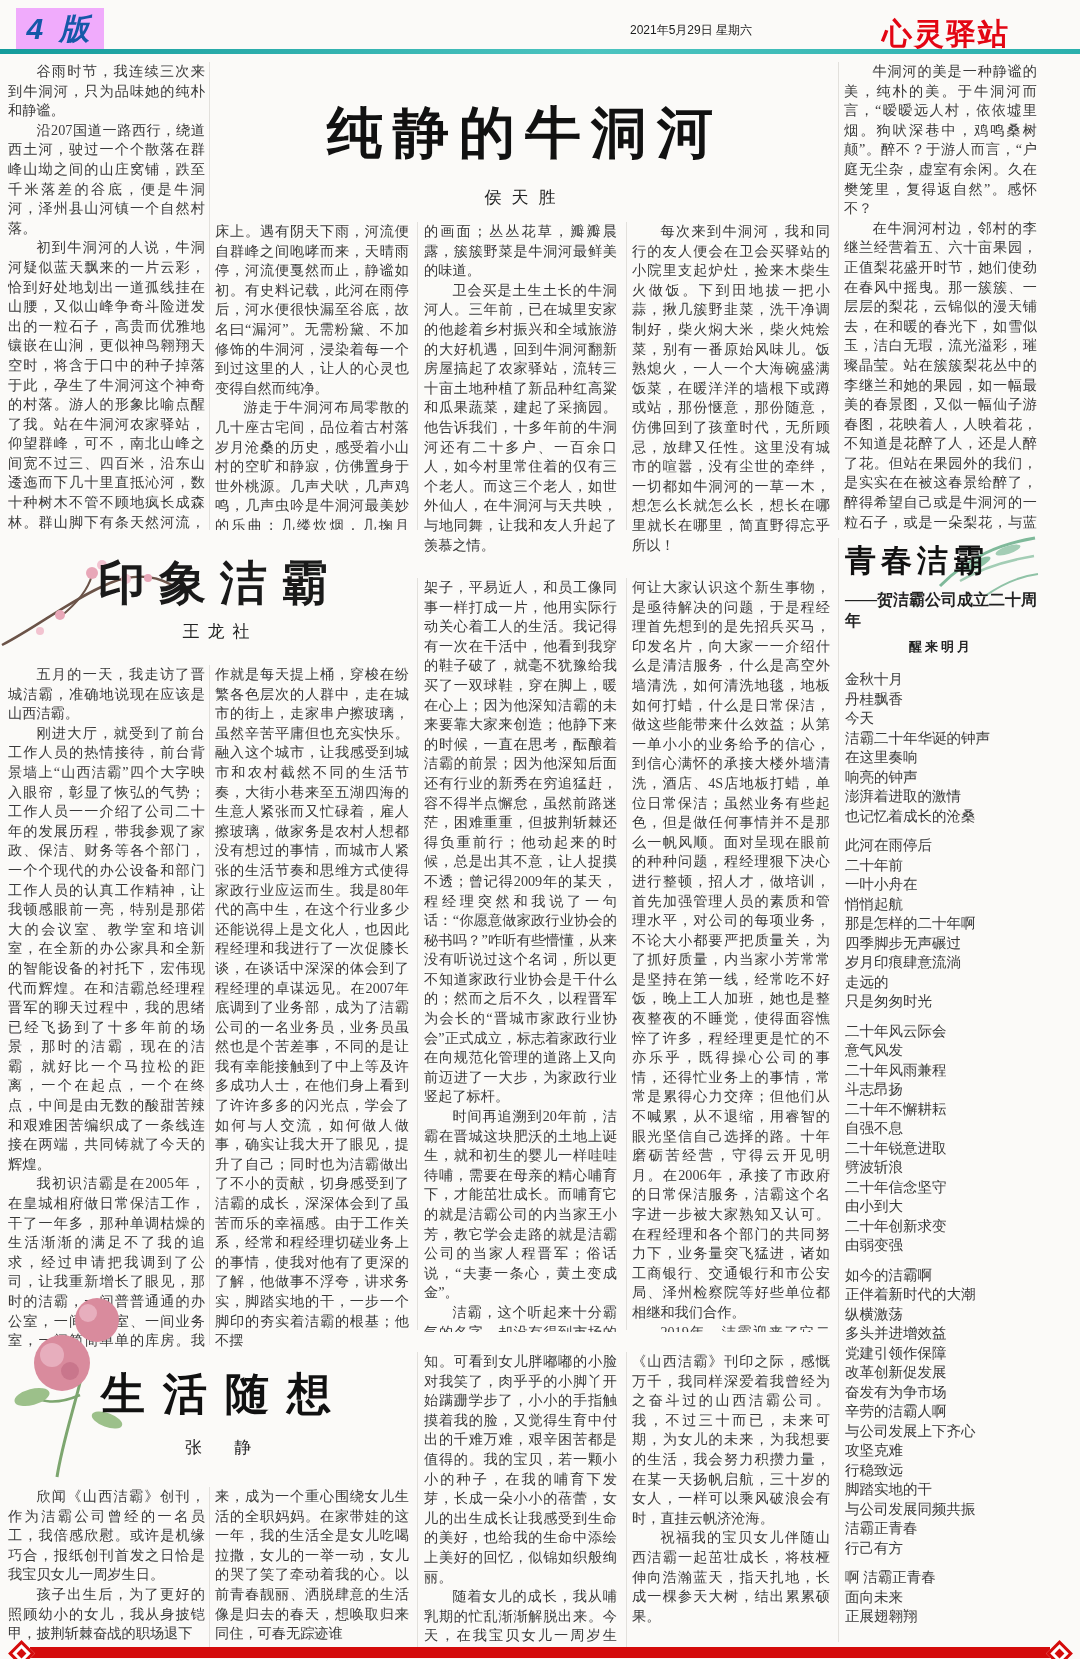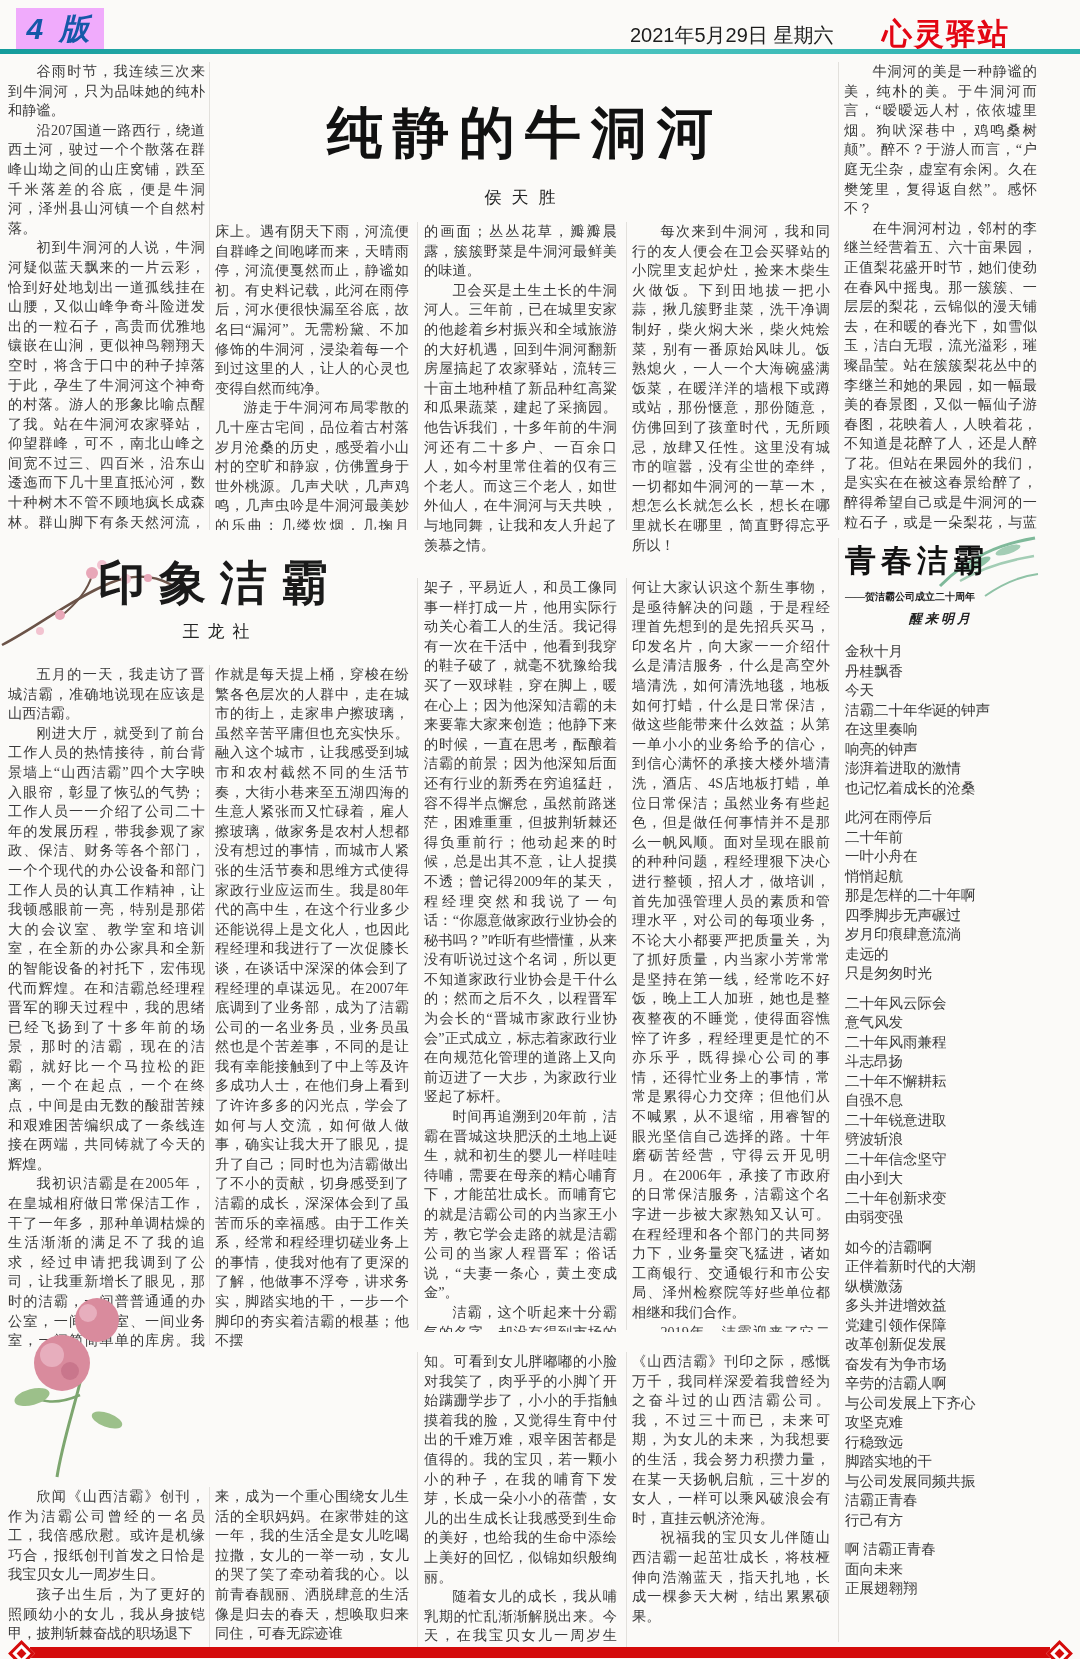--- a/index.html
+++ b/index.html
@@ -3,21 +3,21 @@
 <meta charset="utf-8">
 <style>
   html,body{margin:0;padding:0;background:#888;}
   .page{position:relative;width:1080px;height:1659px;background:#fbfaf8;overflow:hidden;
         font-family:"Liberation Serif",serif;color:#3a3a3a;}
   
   .page-badge{position:absolute;left:16px;top:8px;width:88px;height:42px;background:#f0abfc;
 rder-radius:3px;display:flex;align-items:center;justify-content:center;
               font-family:"Liberation Sans",sans-serif;font-weight:bold;font-style:italic;
               font-size:30px;color:#1558a8;letter-spacing:4px;}
-  .hdr-date{position:absolute;left:630px;top:22px;width:200px;font-size:20px;color:#1c1c1c;
+  .hdr-date{position:absolute;left:630px;top:22px;width:200px;font-size:12px;color:#1c1c1c;
             font-family:"Liberation Sans",sans-serif;white-space:nowrap;}
   .hdr-section{position:absolute;right:70px;top:14px;font-size:30px;font-weight:bold;color:#e30613;
                font-family:"Liberation Sans",sans-serif;letter-spacing:2px;}
   .teal-bar{position:absolute;left:0;top:49px;width:1080px;height:5px;
             background:linear-gradient(90deg,#149c9c,#4cc4c0 55%,#2bb0ad);}
   
   .col{position:absolute;text-align:justify;font-size:14.2px;line-height:19.6px;overflow:hidden;}
   .col p{margin:0;}
   .col p.ind{text-indent:2em;}
   
@@ -25,22 +25,22 @@
   .t1 .main{font-family:"Liberation Sans",sans-serif;font-weight:bold;font-size:56px;
             letter-spacing:10px;color:#111;}
   .t1 .auth{margin-top:14px;font-size:17px;letter-spacing:10px;color:#222;}
   
   .t2{position:absolute;left:40px;top:552px;width:360px;text-align:center;}
   .t2 .main{font-size:47px;font-weight:bold;letter-spacing:14px;color:#1a1a1a;}
   .t2 .auth{margin-top:5px;font-size:17px;letter-spacing:8px;color:#222;}
   
   .t3{position:absolute;left:845px;top:540px;width:192px;}
   .t3 .main{font-size:31px;font-weight:bold;letter-spacing:5px;color:#111;}
-  .t3 .sub{margin-top:8px;font-size:10px;font-weight:bold;color:#222;}
-  .t3 .auth{margin-top:6px;font-size:13px;font-weight:bold;letter-spacing:3px;text-align:center;color:#222;font-style:italic;}
+  .t3 .sub{margin-top:8px;font-size:16px;font-weight:bold;color:#222;}
+  .t3 .auth{margin-top:6px;font-size:13px;font-weight:bold;letter-spacing:3px;text-align:center;color:#222;}
   .poem{margin-top:14px;font-size:14.5px;line-height:19.5px;color:#3a3a3a;}
   .poem .pline{white-space:nowrap;}
   .poem .pgap{height:10px;}
   
   .t4{position:absolute;left:60px;top:1365px;width:330px;text-align:center;}
   .t4 .main{font-family:"Liberation Sans",sans-serif;font-weight:bold;font-size:44px;
             letter-spacing:18px;color:#111;}
   .t4 .auth{margin-top:12px;font-size:17px;letter-spacing:14px;color:#222;}
   .vrule{position:absolute;width:1px;background:#e2e0dc;}
   
@@ -200,20 +200,24 @@
     <path d="M80 90 C70 130 60 160 55 192" stroke="#7da66f" stroke-width="3" fill="none"></path>
     <path d="M78 110 C55 120 40 118 20 108" stroke="#7da66f" stroke-width="2.5" fill="none"></path>
     <ellipse cx="30" cy="112" rx="18" ry="8" transform="rotate(-15 30 112)" fill="#9cc08a"></ellipse>
     <ellipse cx="105" cy="135" rx="16" ry="7" transform="rotate(20 105 135)" fill="#9cc08a"></ellipse>
     <circle cx="95" cy="35" r="22" fill="#d98b9d"></circle>
       <circle cx="86" cy="28" r="9" fill="#e7aebd"></circle>
     <circle cx="60" cy="78" r="28" fill="#d98b9d"></circle>
       <circle cx="50" cy="70" r="12" fill="#e7aebd"></circle>
     <circle cx="68" cy="86" r="9" fill="#c9768c"></circle>
   </svg>
+  <div class="t4">
+    <div class="main">生活随想</div>
+    <div class="auth">张 静</div>
+  </div>
   <div class="col" style="left:215px;top:1487px;width:194px;height:168px">
       <p class="">来，成为一个重心围绕女儿生活的全职妈妈。在家带娃的这一年，我的生活全是女儿吃喝拉撒，女儿的一举一动，女儿的哭了笑了牵动着我的心。以前青春靓丽、洒脱肆意的生活像是归去的春天，想唤取归来同住，可春无踪迹谁</p>
     </div>
   <div class="col" style="left:8px;top:1487px;width:197px;height:168px">
       <p class="ind">欣闻《山西洁霸》创刊，作为洁霸公司曾经的一名员工，我倍感欣慰。或许是机缘巧合，报纸创刊首发之日恰是我宝贝女儿一周岁生日。</p>
       <p class="ind">孩子出生后，为了更好的照顾幼小的女儿，我从身披铠甲，披荆斩棘奋战的职场退下</p>
     </div>
   <div class="col" style="left:424px;top:1352px;width:193px;height:300px">
       <p class="">知。可看到女儿胖嘟嘟的小脸对我笑了，肉乎乎的小脚丫开始蹒跚学步了，小小的手指触摸着我的脸，又觉得生育中付出的千难万难，艰辛困苦都是值得的。我的宝贝，若一颗小小的种子，在我的哺育下发芽，长成一朵小小的蓓蕾，女儿的出生成长让我感受到生命的美好，也给我的生命中添绘上美好的回忆，似锦如织般绚丽。</p>
       <p class="ind">随着女儿的成长，我从哺乳期的忙乱渐渐解脱出来。今天，在我宝贝女儿一周岁生日，</p>

